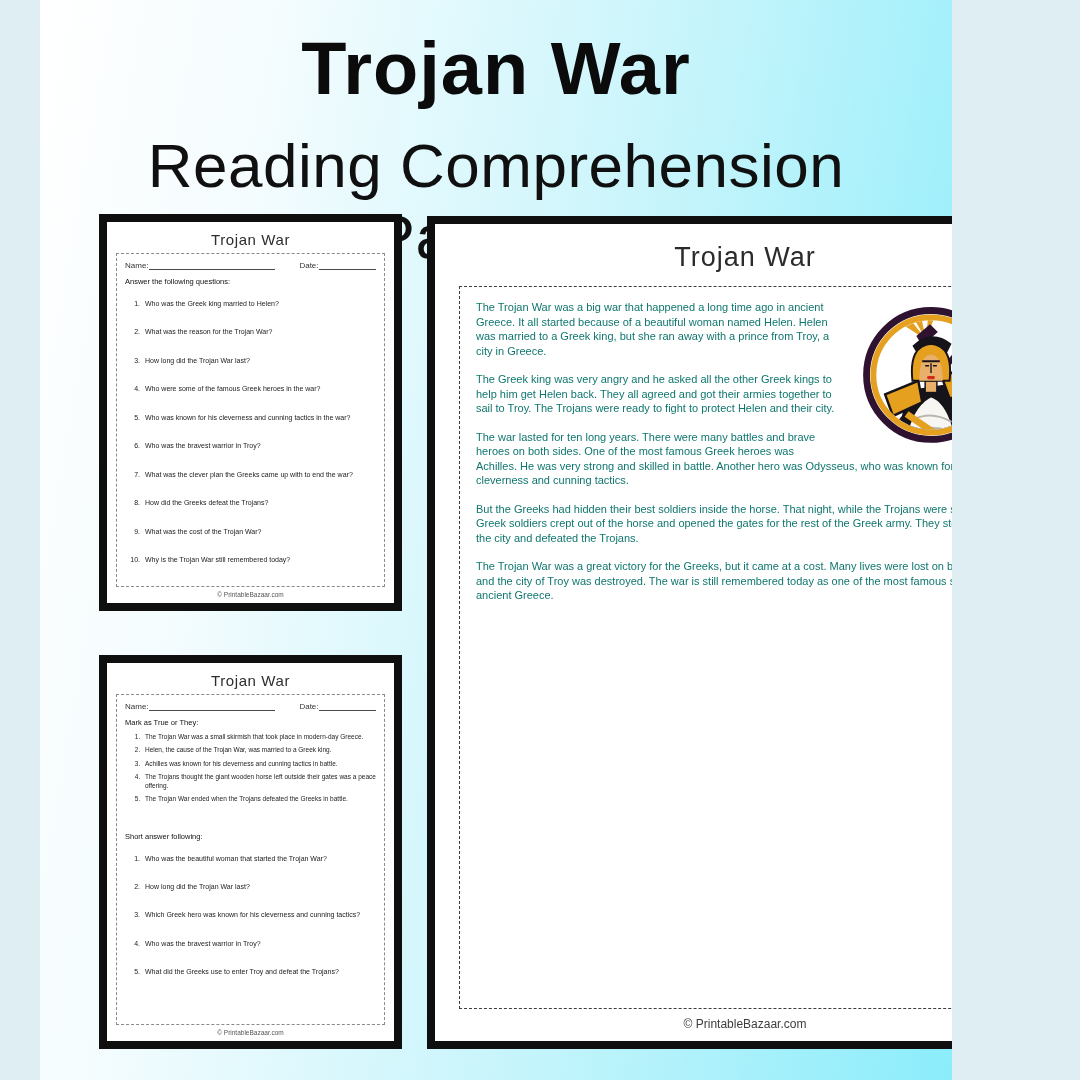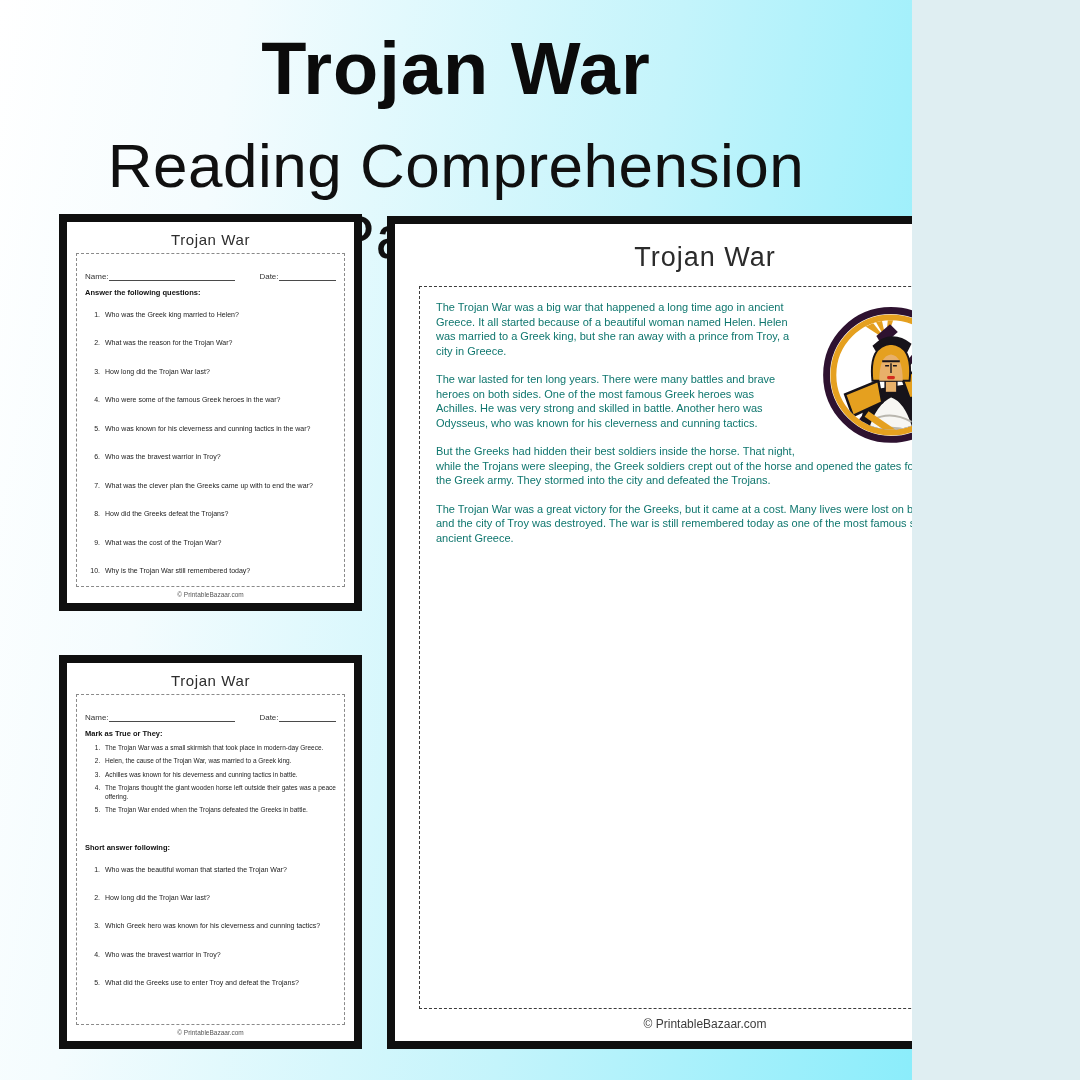--- a/index.html
+++ b/index.html
@@ -1,41 +1,41 @@
 <!DOCTYPE html>
 <html><head>
 <meta charset="utf-8">
 <style>
   html,body{margin:0;padding:0;background:#dfeef2;}
   .canvas{
     position:relative;width:912px;height:1080px;overflow:hidden;
     background:linear-gradient(100deg,#ffffff 0%,#f4fcfe 22%,#c4f4fb 62%,#8bedfb 100%);
-    font-family:"Liberation Sans", sans-serif;color:#1c1c1c;
+    font-family:"Liberation Sans", sans-serif;color:#1c1c1c;margin-left:40px;
   }
   
   .hdr-title{position:absolute;top:26px;left:0;right:0;text-align:center;
     font-size:74px;font-weight:bold;letter-spacing:1px;color:#0b0b0b;}
   .hdr-sub{position:absolute;top:130px;left:0;right:0;text-align:center;
     font-size:62px;font-weight:normal;letter-spacing:0.5px;color:#101010;}
   
   .sheet{position:absolute;background:#ffffff;border:8px solid #0f0f0f;
     box-sizing:border-box;display:flex;flex-direction:column;}
   #sheet-questions{left:59px;top:214px;width:303px;height:397px;}
   #sheet-truefalse{left:59px;top:655px;width:303px;height:394px;}
   #sheet-passage{left:387px;top:216px;width:636px;height:833px;}
   .sm-title{text-align:center;font-size:15px;letter-spacing:0.6px;color:#2d2d2d;
     margin:9px 0 5px;flex:0 0 auto;}
-  .sm-dashbox{border:1px dashed #8a8a8a;margin:0 9px;padding:16px 8px 4px;
+  .sm-dashbox{border:1px dashed #8a8a8a;margin:0 9px;padding:5px 8px 4px;
     flex:1 1 auto;font-size:7px;color:#222;overflow:hidden;}
   .nd-row{display:flex;align-items:flex-end;font-size:8px;color:#333;margin:2px 0 7px;}
   .nd-line{border-bottom:1px solid #4a4a4a;height:8px;}
   .nd-line.name{width:128px;}
   .nd-line.date{width:58px;}
   .nd-gap{flex:1 1 auto;min-width:24px;}
-  .sec-head{font-weight:bold;font-size:7.5px;color:#111;margin:3px 0 0;}
+  .sec-head{font-weight:normal;font-size:7.5px;color:#111;margin:3px 0 0;}
   ol.sm-list{margin:13px 0 0;padding-left:17px;}
   ol.sm-list li{padding-left:3px;line-height:1.35;}
   ol.q-list li{margin-bottom:19px;font-size:7px;}
   ol.tf-list{margin-top:6px;}
   ol.tf-list li{margin-bottom:4.5px;font-size:6.5px;}
   ol.sa-list li{margin-bottom:19px;font-size:7px;}
   .sa-head{margin-top:28px;}
   .sm-footer{flex:0 0 auto;text-align:center;font-size:6.5px;color:#555;margin:4px 0 5px;}
   
   .lg-inner{display:flex;flex-direction:column;height:100%;box-sizing:border-box;
@@ -147,20 +147,21 @@
             <path d="M73,82 Q73,56 85,55 Q97,56 97,82 Z" fill="#e8b06a"></path>
             <line x1="76" y1="62" x2="94" y2="62" stroke="#17131a" stroke-width="2"></line>
             <line x1="79" y1="66.5" x2="83" y2="66.5" stroke="#17131a" stroke-width="1.6"></line>
             <line x1="87" y1="66.5" x2="91" y2="66.5" stroke="#17131a" stroke-width="1.6"></line>
             <line x1="85" y1="64" x2="85" y2="74" stroke="#17131a" stroke-width="1.4"></line>
             <rect x="81" y="77" width="8" height="3.4" rx="1.5" fill="#d42b1e"></rect>
           </g>
           <line x1="122" y1="34" x2="152" y2="-2" stroke="#2e1230" stroke-width="5"></line>
         </svg>
         <p class="passage-par">The Trojan War was a big war that happened a long time ago in ancient Greece. It all started because of a beautiful woman named Helen. Helen was married to a Greek king, but she ran away with a prince from Troy, a city in Greece.</p>
+        <p class="passage-par">The Greek king was very angry and he asked all the other Greek kings to help him get Helen back. They all agreed and got their armies together to sail to Troy. The Trojans were ready to fight to protect Helen and their city.</p>
         <p class="passage-par">The war lasted for ten long years. There were many battles and brave heroes on both sides. One of the most famous Greek heroes was Achilles. He was very strong and skilled in battle. Another hero was Odysseus, who was known for his cleverness and cunning tactics.</p>
         <p class="passage-par">But the Greeks had hidden their best soldiers inside the horse. That night, while the Trojans were sleeping, the Greek soldiers crept out of the horse and opened the gates for the rest of the Greek army. They stormed into the city and defeated the Trojans.</p>
         <p class="passage-par">The Trojan War was a great victory for the Greeks, but it came at a cost. Many lives were lost on both sides, and the city of Troy was destroyed. The war is still remembered today as one of the most famous stories from ancient Greece.</p>
       </div>
       <div class="lg-footer">© PrintableBazaar.com</div>
     </div>
   </div>
 
 </div>
 

